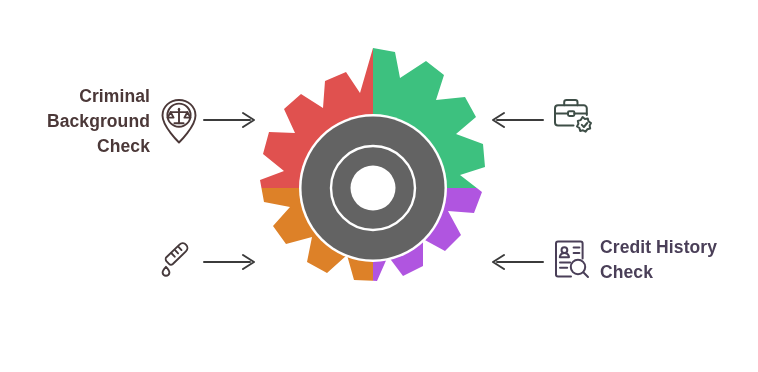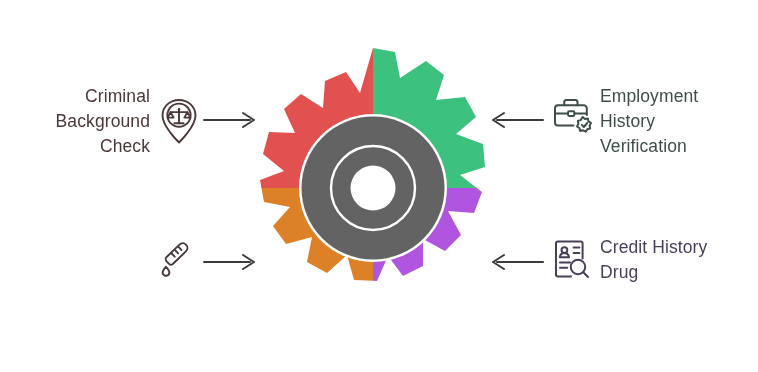--- a/index.html
+++ b/index.html
@@ -12,21 +12,21 @@
   }
   .stage{position:absolute;inset:0;}
 
   
   .label{
     position:absolute;
     font-size:17.5px;
     line-height:25px;
     letter-spacing:.1px;
     white-space:pre-line;
-    font-weight:400;
+    font-weight:700;
   }
   #lbl-criminal{ left:10px; top:84px;  width:140px; text-align:right; color:#4b3838; }
   #lbl-drug    { left:10px; top:246px; width:140px; text-align:right; color:#45393b; }
   #lbl-employ  { left:600px;top:84px;  width:150px; text-align:left;  color:#3e4e47; }
   #lbl-credit  { left:600px;top:235px; width:150px; text-align:left;  color:#4a3f58; }
 
   
   .icon{position:absolute;}
   #ic-criminal{ left:158px; top:98px; }
   #ic-drug    { left:158px; top:238px;}
@@ -175,21 +175,18 @@
       <path d="M9.0 29.8 H16.2"></path>
       <circle cx="27.0" cy="29.0" r="7.2"></circle>
       <path d="M32.3 34.3 L37.0 39.0"></path>
     </g>
   </svg>
 
   <div class="label" id="lbl-criminal">Criminal
 Background
 Check</div>
 
-  <div class="label" id="lbl-employ">Employment
-History
-Verification</div>
 
 
   <div class="label" id="lbl-credit">Credit History
-Drug</div>
+Check</div>
 
 </div>
 
 </body></html>

